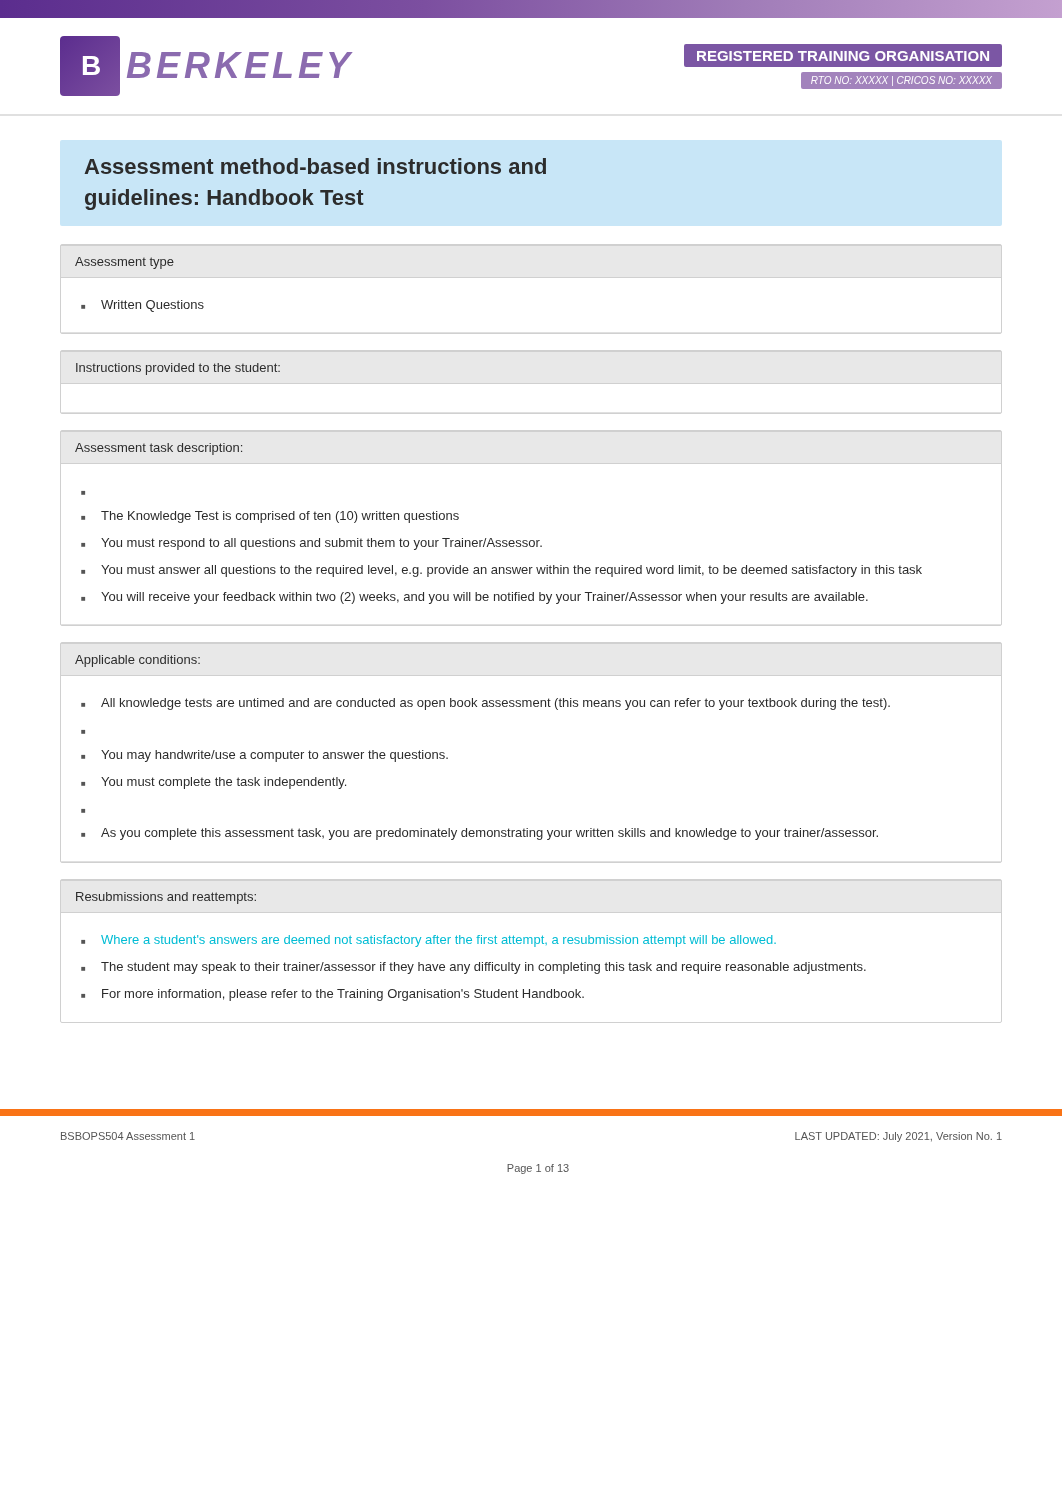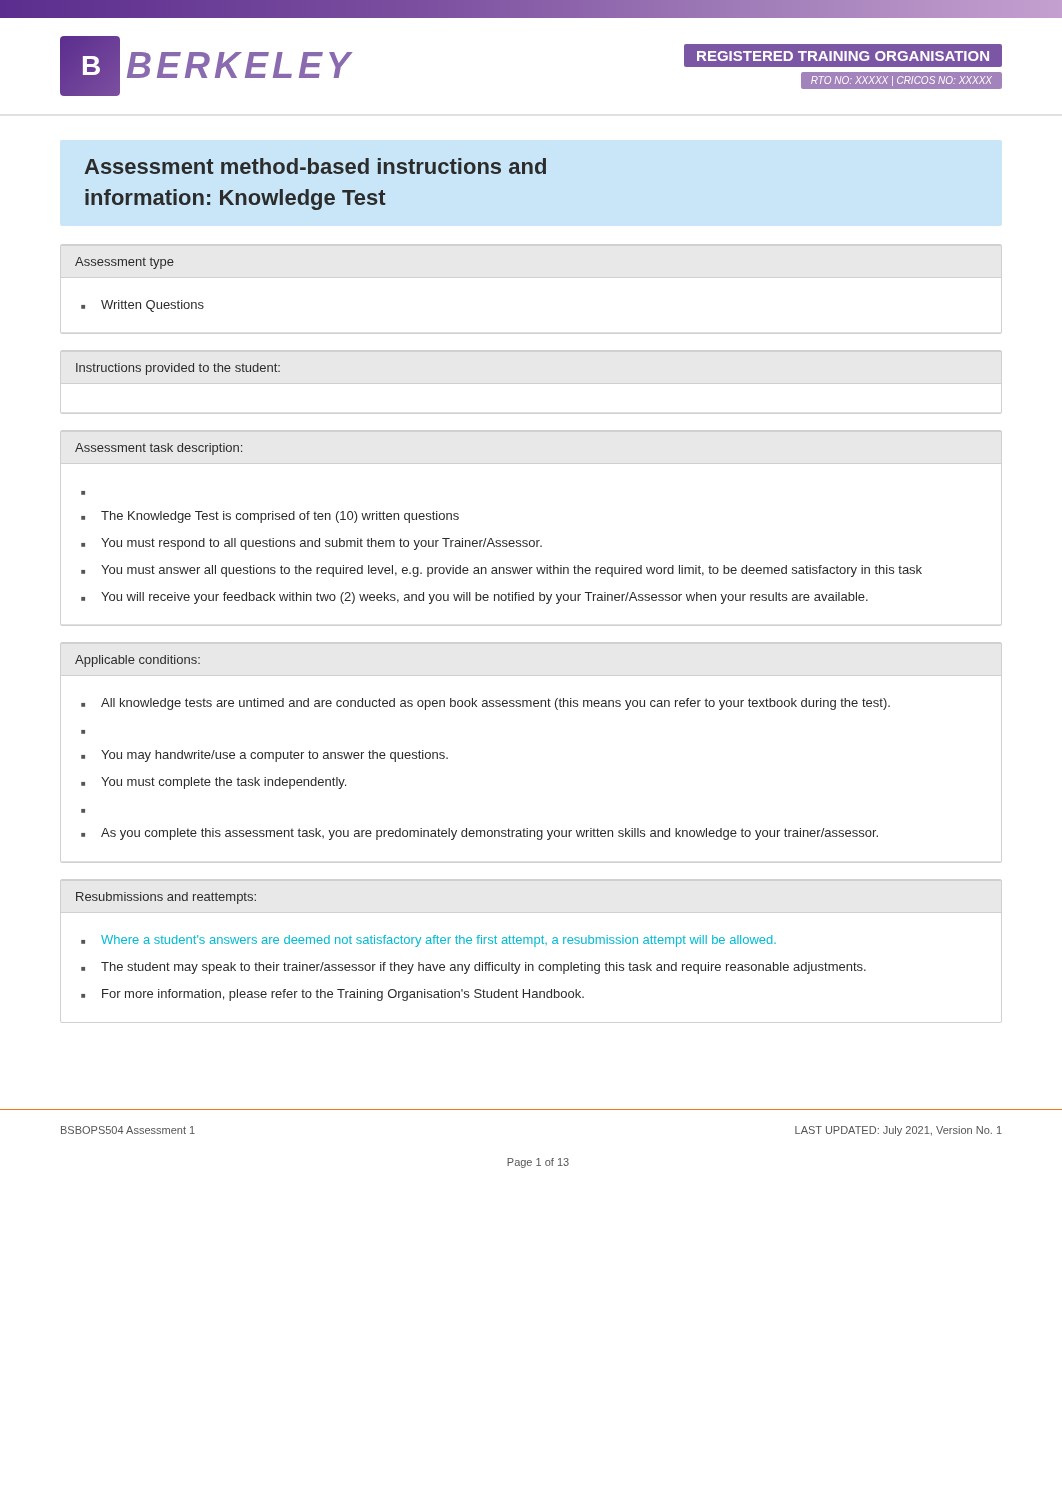--- a/index.html
+++ b/index.html
@@ -165,21 +165,21 @@
       margin-bottom: 16px;
       border-radius: 2px;
     }
 
     
     .footer {
       position: relative;
       padding: 14px 60px;
       font-size: 11px;
       color: #555;
-      border-top: 1px solid #f97316;
+      border-top: 7px solid #f97316;
       display: flex;
       justify-content: space-between;
       align-items: center;
       margin-top: 30px;
     }
 
     .footer-center {
       text-align: center;
       font-size: 11px;
       color: #555;
@@ -213,21 +213,21 @@
     <div class="org-name">REGISTERED TRAINING ORGANISATION</div><br>
     <div class="org-sub">RTO NO: XXXXX | CRICOS NO: XXXXX</div>
   </div>
 </div>
 
 <div class="content">
 
   <div class="title-block">
     <h1>
       <span>Assessment      method-based      instructions      and</span><br>
-      <span>information: Knowledge Test</span>
+      <span>guidelines: Handbook Test</span>
     </h1>
   </div>
 
   <div class="section-container">
     <div class="section-header">Assessment type</div>
     <div class="content-block">
       <ul class="bullet-list">
         <li>
           <span class="bullet-icon">■</span>
           <span class="bullet-text">Written Questions</span>

